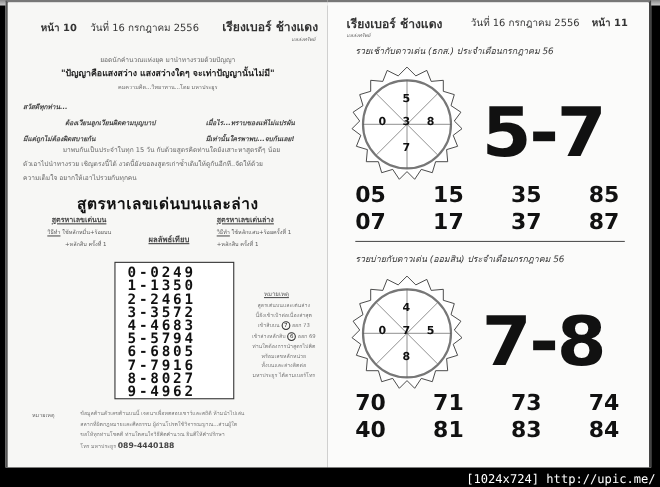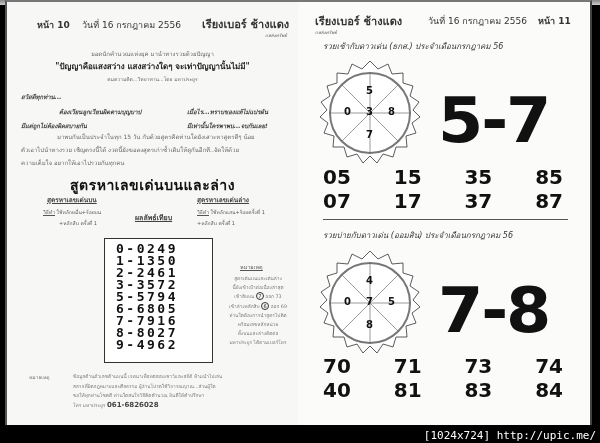--- a/index.html
+++ b/index.html
@@ -79,20 +79,21 @@
     <div><u>วิธีทำ</u> <span>ใช้หลักแสน+ร้อยครั้งที่ 1</span></div>
     <div>+หลักสิบ ครั้งที่ 1</div>
   </div>
 
   <div class="tbl-title">ผลลัพธ์เทียบ</div>
   <div class="tbl">
     <div class="tbl-row">0-0249</div>
     <div class="tbl-row">1-1350</div>
     <div class="tbl-row">2-2461</div>
     <div class="tbl-row">3-3572</div>
+    <div class="tbl-row">4-4683</div>
     <div class="tbl-row">5-5794</div>
     <div class="tbl-row">6-6805</div>
     <div class="tbl-row">7-7916</div>
     <div class="tbl-row">8-8027</div>
     <div class="tbl-row">9-4962</div>
   </div>
 
   <div class="note-h">หมายเหตุ</div>
   <div class="note">
     <div>สูตรเด่นบนและเด่นล่าง</div>
@@ -103,21 +104,21 @@
     <div>พร้อมเลขหลักหน่วย</div>
     <div>ทั้งบนและล่างติดต่อ</div>
     <div>มหาประยูร ได้ตามเบอร์โทร</div>
   </div>
 
   <div class="disc-label">หมายเหตุ</div>
   <div class="disc">
     <div style="white-space:nowrap;">ข้อมูลด้านตัวเลขด้านบนนี้ เจตนาเพื่อทดสอบเชาว์และสถิติ ห้ามนำไปเล่น</div>
     <div style="white-space:nowrap;">สลากที่ผิดกฎหมายและศีลธรรม ผู้อ่านโปรดใช้วิจารณญาณ...ส่วนผู้ใด</div>
     <div style="white-space:nowrap;">ขอให้ทุกท่านโชคดี ท่านใดสนใจวิธีคิดคำนวณ ยินดีให้คำปรึกษา</div>
-    <div><span>โทร มหาประยูร</span> <span class="phone">061-6826028</span></div>
+    <div><span>โทร มหาประยูร</span> <span class="phone">089-4440188</span></div>
   </div>
 </div>
 
 <div class="page page-right">
   <div class="hdr brand" style="left:17px; top:10px;">เรียงเบอร์ ช้างแดง</div>
   <div class="brand-sub" style="left:17px; top:27px;">แหล่งทรัพย์</div>
   <div class="hdr" style="left:130px; top:12px;">วันที่ 16 กรกฎาคม 2556</div>
   <div class="hdr" style="left:240px; top:12px;"><b>หน้า 11</b></div>
 
   <div class="r-title" style="top:38px;">รวยเช้ากับดาวเด่น (ธกส.) ประจำเดือนกรกฎาคม 56</div>

